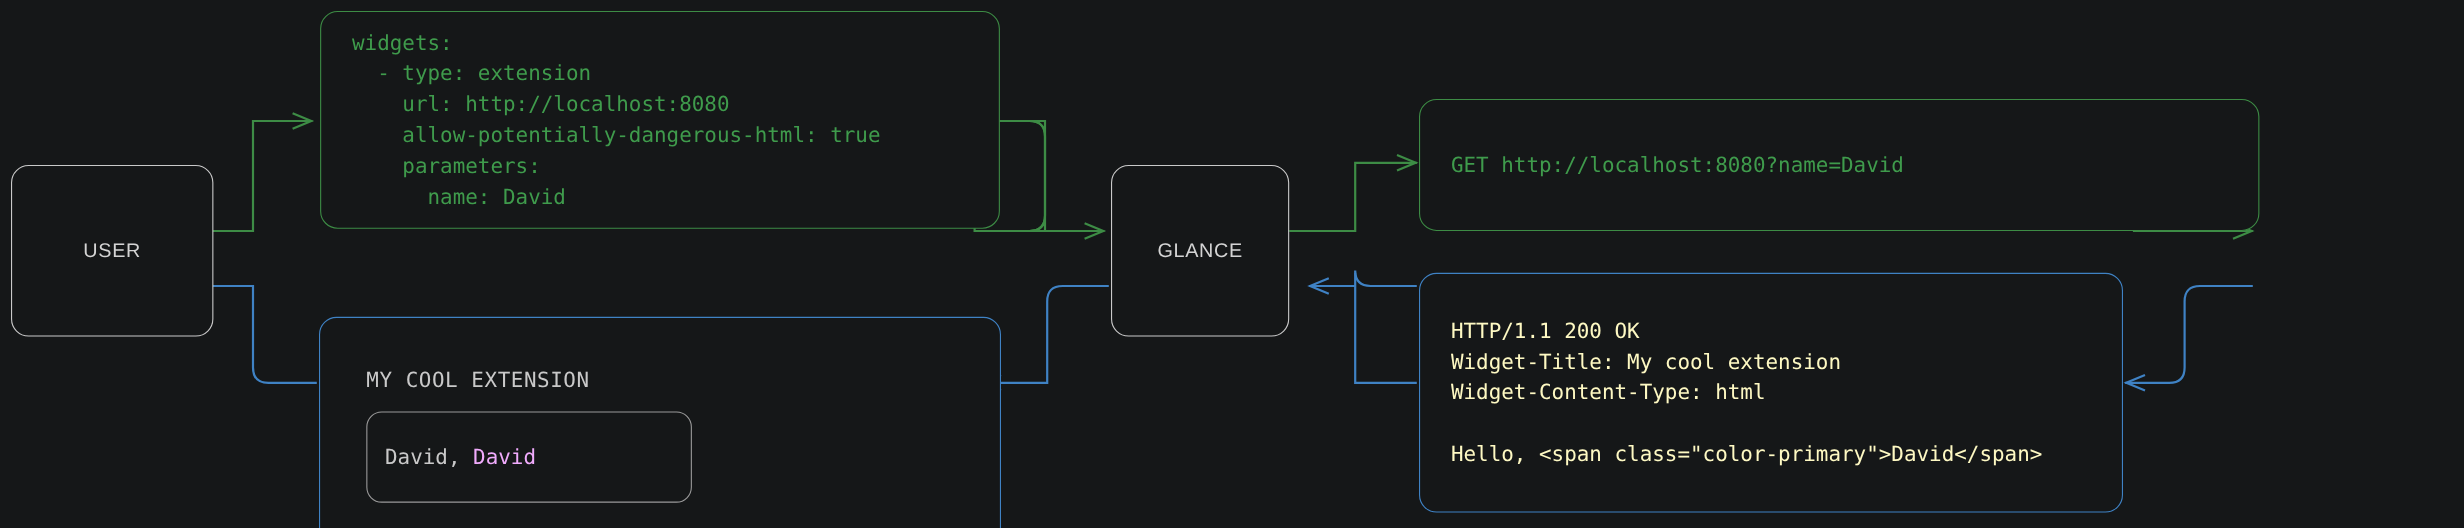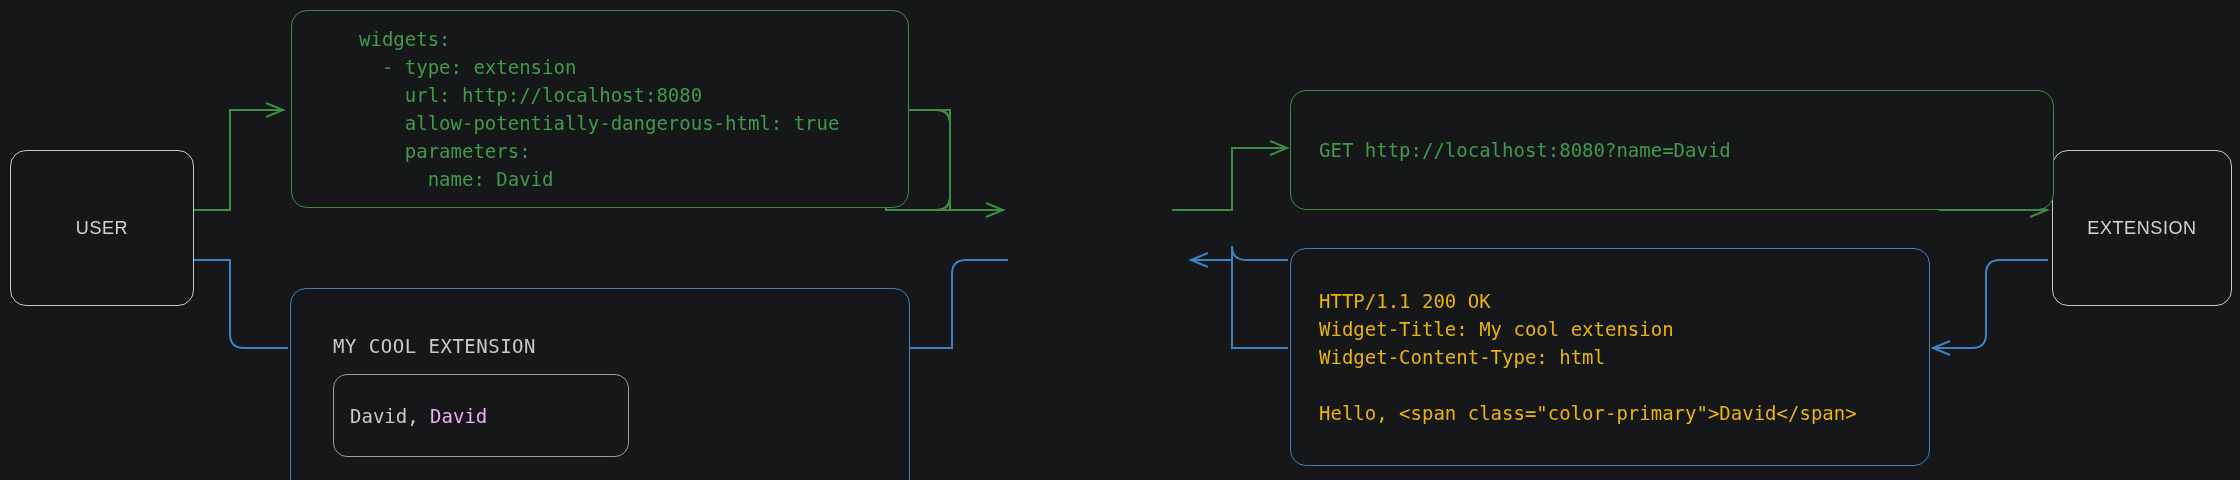--- a/index.html
+++ b/index.html
@@ -53,21 +53,21 @@
   .codebox.green { border-color: #3d8c45; }
   .codebox.blue  { border-color: #3f82c4; }
   .code {
     font-family: "DejaVu Sans Mono", monospace;
     font-size: 19px;
     line-height: 28px;
     white-space: pre;
     padding-left: 28px;
   }
   .code.green { color: #3f9b4c; }
-  .code.blue  { color: #eab308; }
+  .code.blue  { color: #fef9c3; }
   .widgetbox {
     position: absolute;
     border: 1.6px solid #3f82c4;
     border-radius: 16px;
     box-sizing: border-box;
     background: #151718;
   }
   .widget-title {
     position: absolute;
     left: 42px;
@@ -155,26 +155,26 @@
     <g>
       <path d="M288 348 L244 348 Q230 348 230 334 L230 260 L172 260" fill="none" stroke="#3f82c4" stroke-width="2"></path>
       <path d="M190 253 L173 260 L190 267" fill="none" stroke="#3f82c4" stroke-width="2"></path>
     </g>
   </svg>
 
   <div class="node" style="left:10px; top:150px; width:184px; height:156px;">
     <span class="node-label">USER</span>
   </div>
 
-
-  <div class="node" style="left:2052px; top:150px; width:180px; height:156px;">
-    <span class="node-label">EXTENSION</span>
-  </div>
-
-  <div class="codebox green" style="left:291px; top:10px; width:618px; height:198px;padding-left:39px;">
+  <div class="node" style="left:1010px; top:150px; width:162px; height:156px;">
+    <span class="node-label">GLANCE</span>
+  </div>
+
+
+  <div class="codebox green" style="left:291px; top:10px; width:618px; height:198px;">
     <div class="code green">widgets:
   - type: extension
     url: http://localhost:8080
     allow-potentially-dangerous-html: true
     parameters:
       name: David</div>
   </div>
 
   <div class="widgetbox" style="left:290px; top:260px; width:620px; height:254px;margin-top:28px;">
     <div class="widget-title">MY COOL EXTENSION</div>

